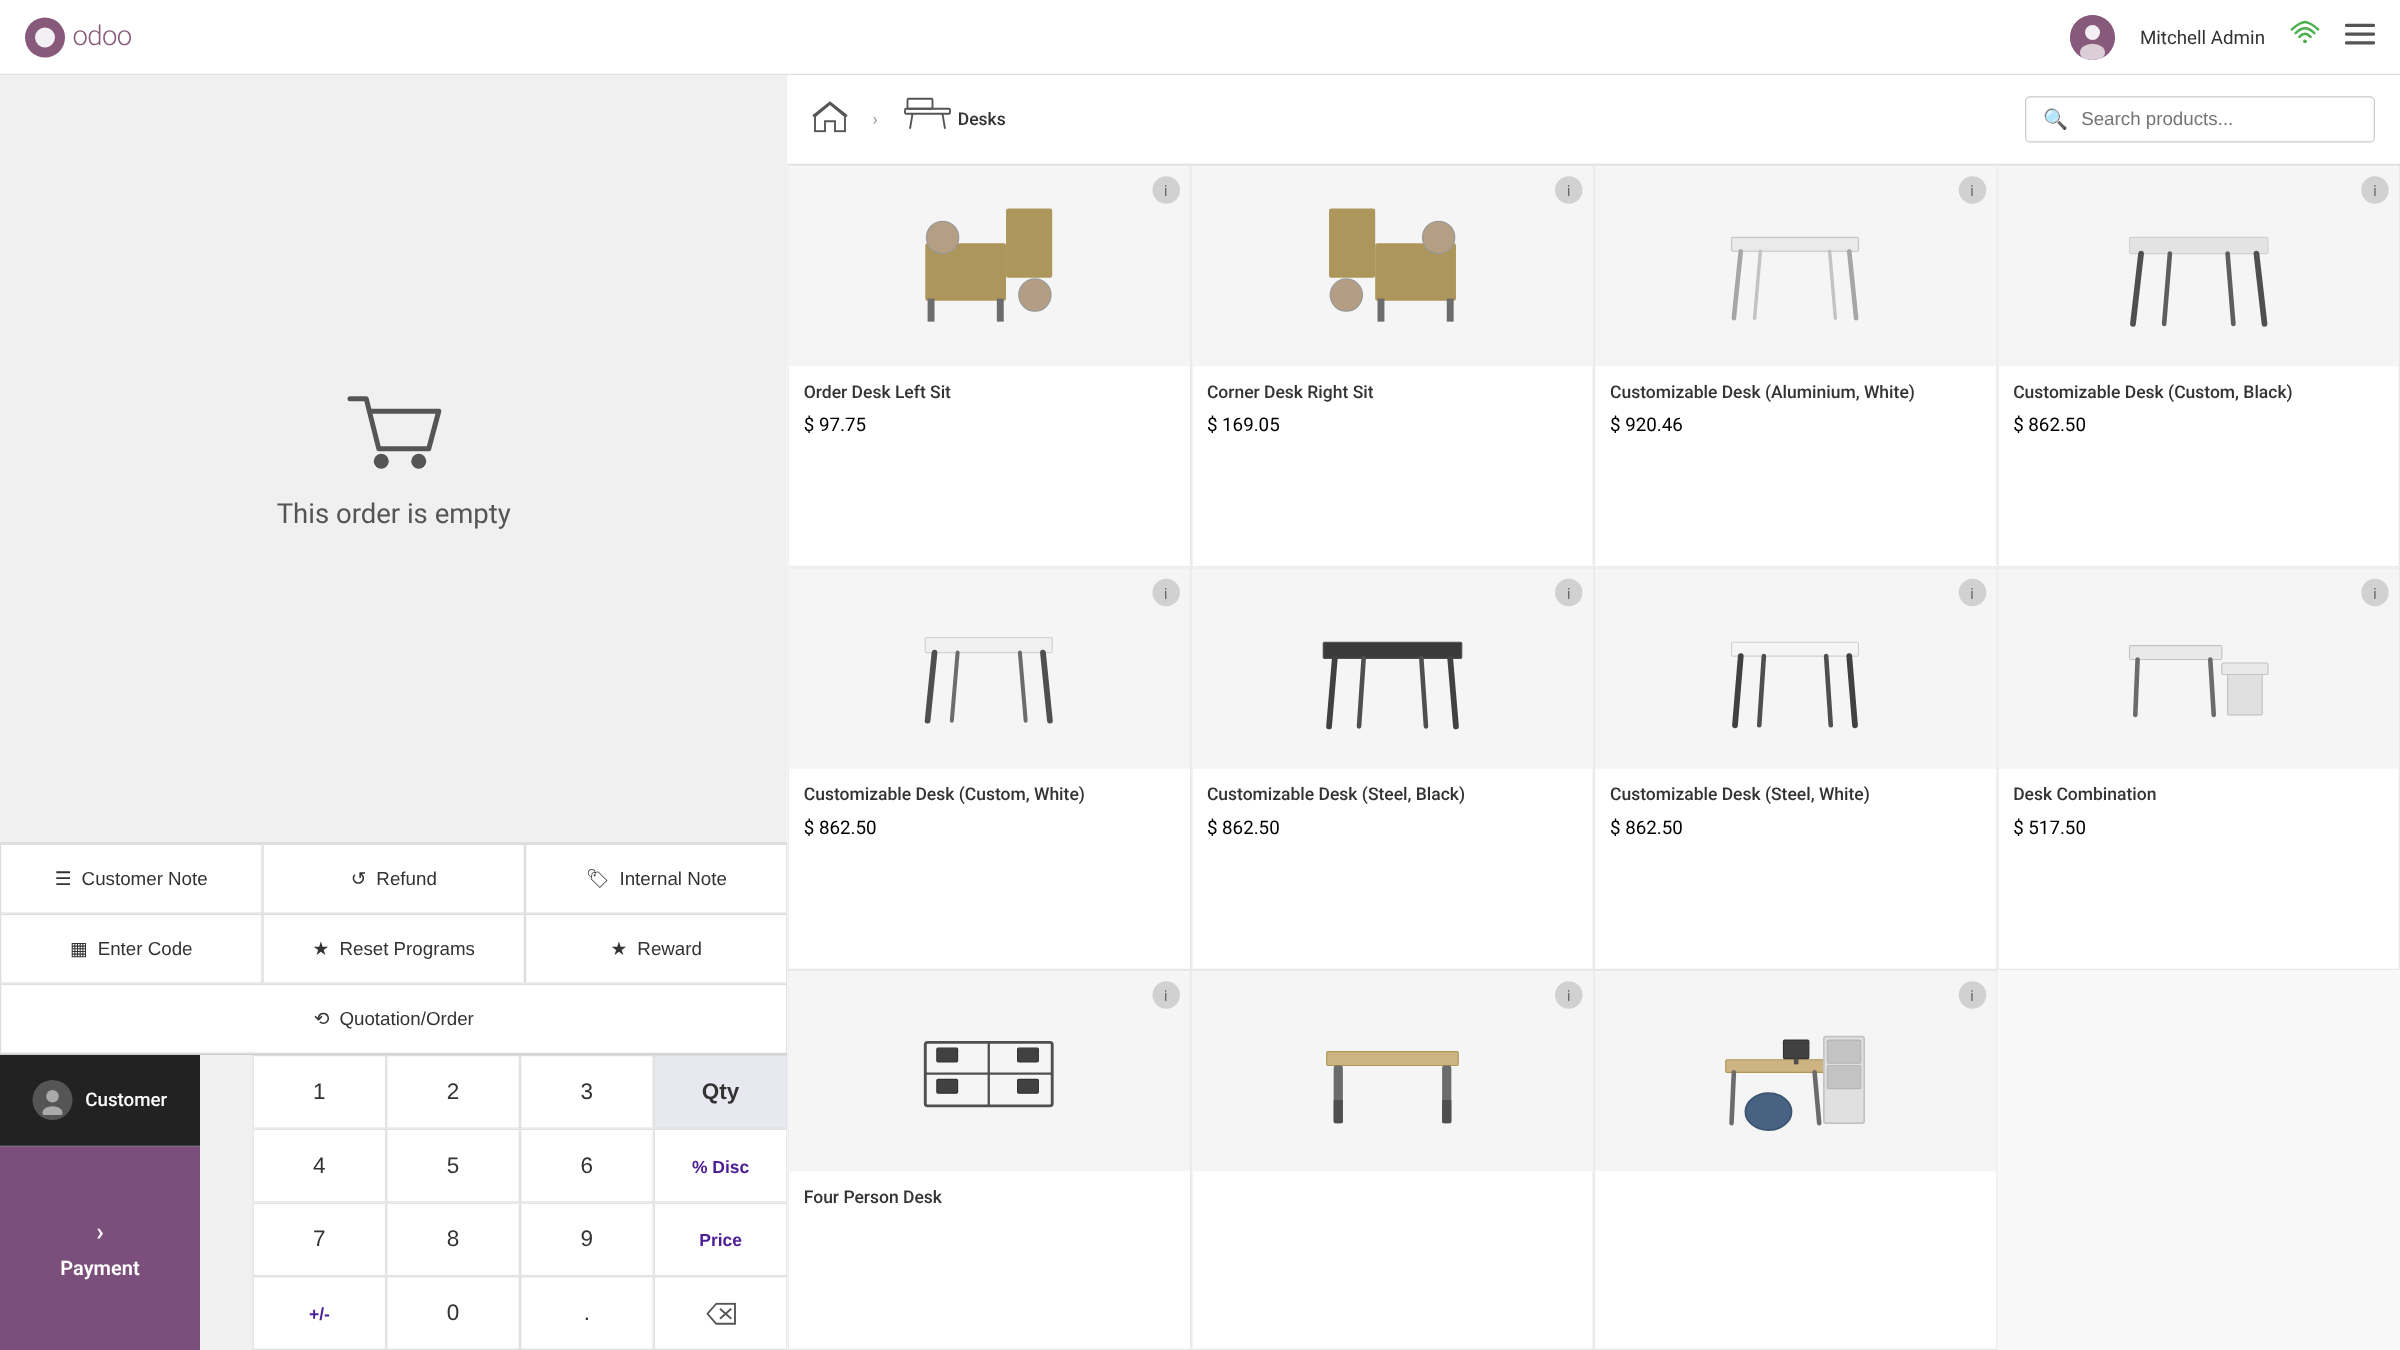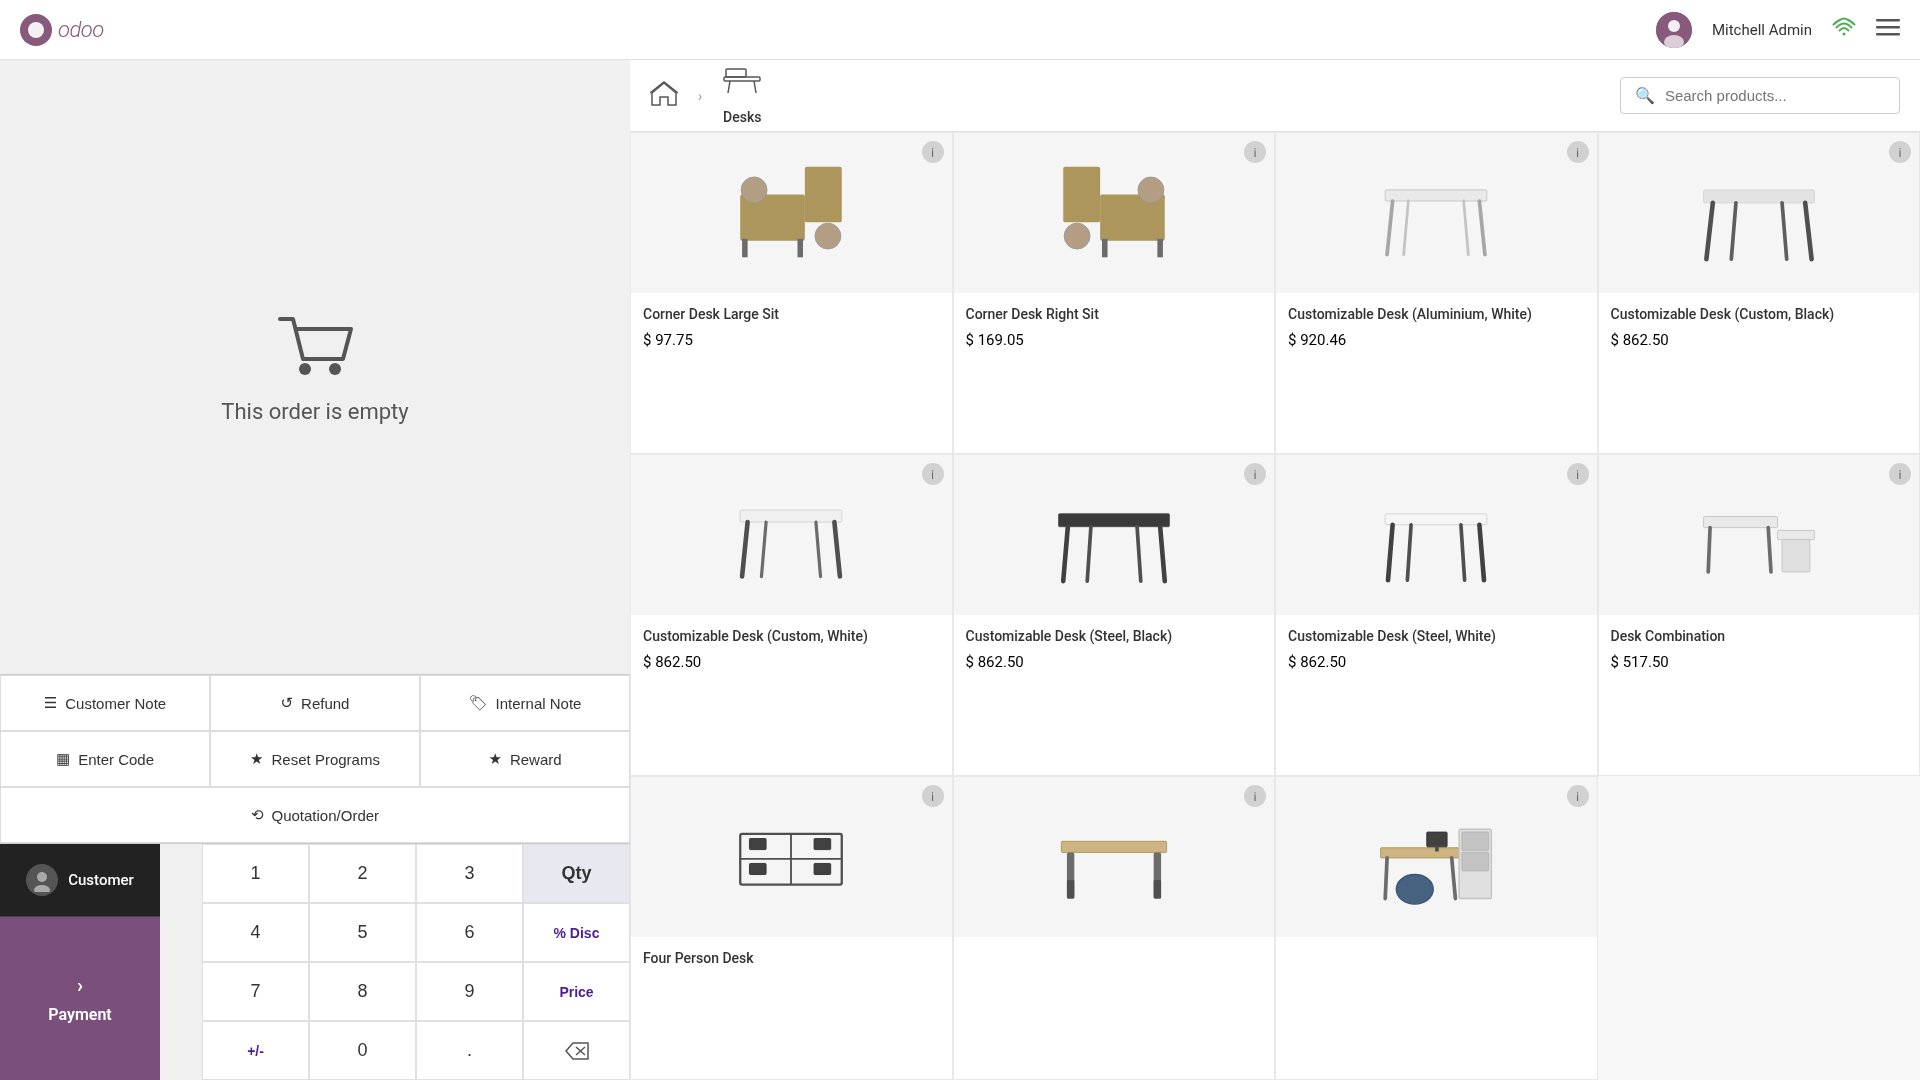--- a/index.html
+++ b/index.html
@@ -10,21 +10,21 @@
       height: 60px;
       background: #fff;
       display: flex;
       align-items: center;
       justify-content: space-between;
       padding: 0 20px;
       border-bottom: 1px solid #e0e0e0;
       flex-shrink: 0;
       z-index: 10;
     }
-    .header-left { display: flex; align-items: center; gap: 10px; font-style: italic; }
+    .header-left { display: flex; align-items: center; gap: 10px; }
     .odoo-logo { display: flex; align-items: center; gap: 6px; }
     .odoo-circle { width: 32px; height: 32px; background: #875A7B; border-radius: 50%; display: flex; align-items: center; justify-content: center; }
     .odoo-text { font-size: 22px; font-weight: 300; color: #875A7B; letter-spacing: -0.5px; }
     .header-right { display: flex; align-items: center; gap: 20px; }
     .user-avatar { width: 36px; height: 36px; border-radius: 50%; background: #875A7B; display: flex; align-items: center; justify-content: center; overflow: hidden; }
     .user-name { font-size: 15px; color: #333; }
     .wifi-icon { color: #4CAF50; font-size: 18px; }
     .menu-icon { font-size: 20px; color: #555; cursor: pointer; }
 
     
@@ -159,21 +159,21 @@
       align-items: center;
       padding: 0 20px;
       gap: 20px;
       border-bottom: 1px solid #e0e0e0;
       flex-shrink: 0;
     }
     .nav-home { font-size: 24px; color: #555; cursor: pointer; }
     .nav-chevron { color: #999; font-size: 14px; }
     .nav-category {
       display: flex;
-      flex-direction: column;
+      flex-direction: row;
       align-items: center;
       gap: 4px;
       cursor: pointer;
     }
     .nav-category-label { font-size: 14px; color: #333; font-weight: 500; }
     .search-area {
       margin-left: auto;
       display: flex;
       align-items: center;
       gap: 10px;
@@ -461,21 +461,21 @@
 
             <rect x="12" y="88" width="6" height="20" fill="#555"></rect>
             <rect x="72" y="88" width="6" height="20" fill="#555"></rect>
 
             <ellipse cx="25" cy="35" rx="14" ry="14" fill="#a89070" stroke="#888" stroke-width="1"></ellipse>
 
             <ellipse cx="105" cy="85" rx="14" ry="14" fill="#a89070" stroke="#888" stroke-width="1"></ellipse>
           </svg>
         </div>
         <div class="product-details">
-          <div class="product-name">Corner Desk Large Sit</div>
+          <div class="product-name">Order Desk Left Sit</div>
           <div class="product-price">$ 97.75</div>
         </div>
       </div>
 
       <div class="product-card">
         <div class="product-image-container">
           <div class="product-info-icon">ℹ</div>
           <svg width="130" height="120" viewBox="0 0 130 120" class="desk-svg">
             <rect x="50" y="40" width="70" height="50" rx="2" fill="#8B6914" opacity="0.8"></rect>
             <rect x="10" y="10" width="40" height="60" rx="2" fill="#8B6914" opacity="0.8"></rect>

